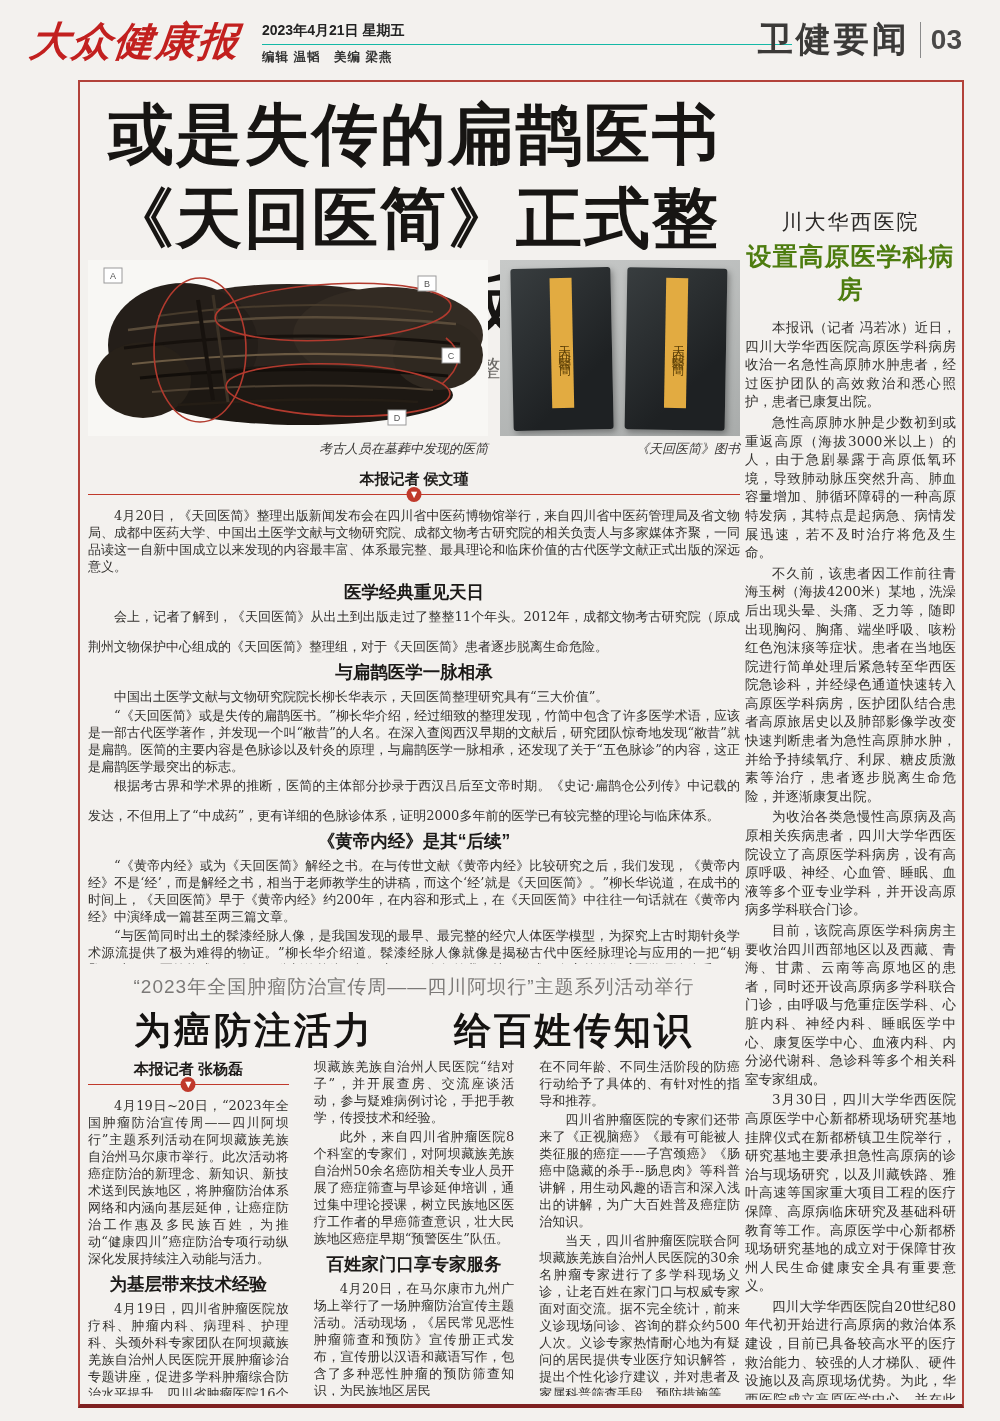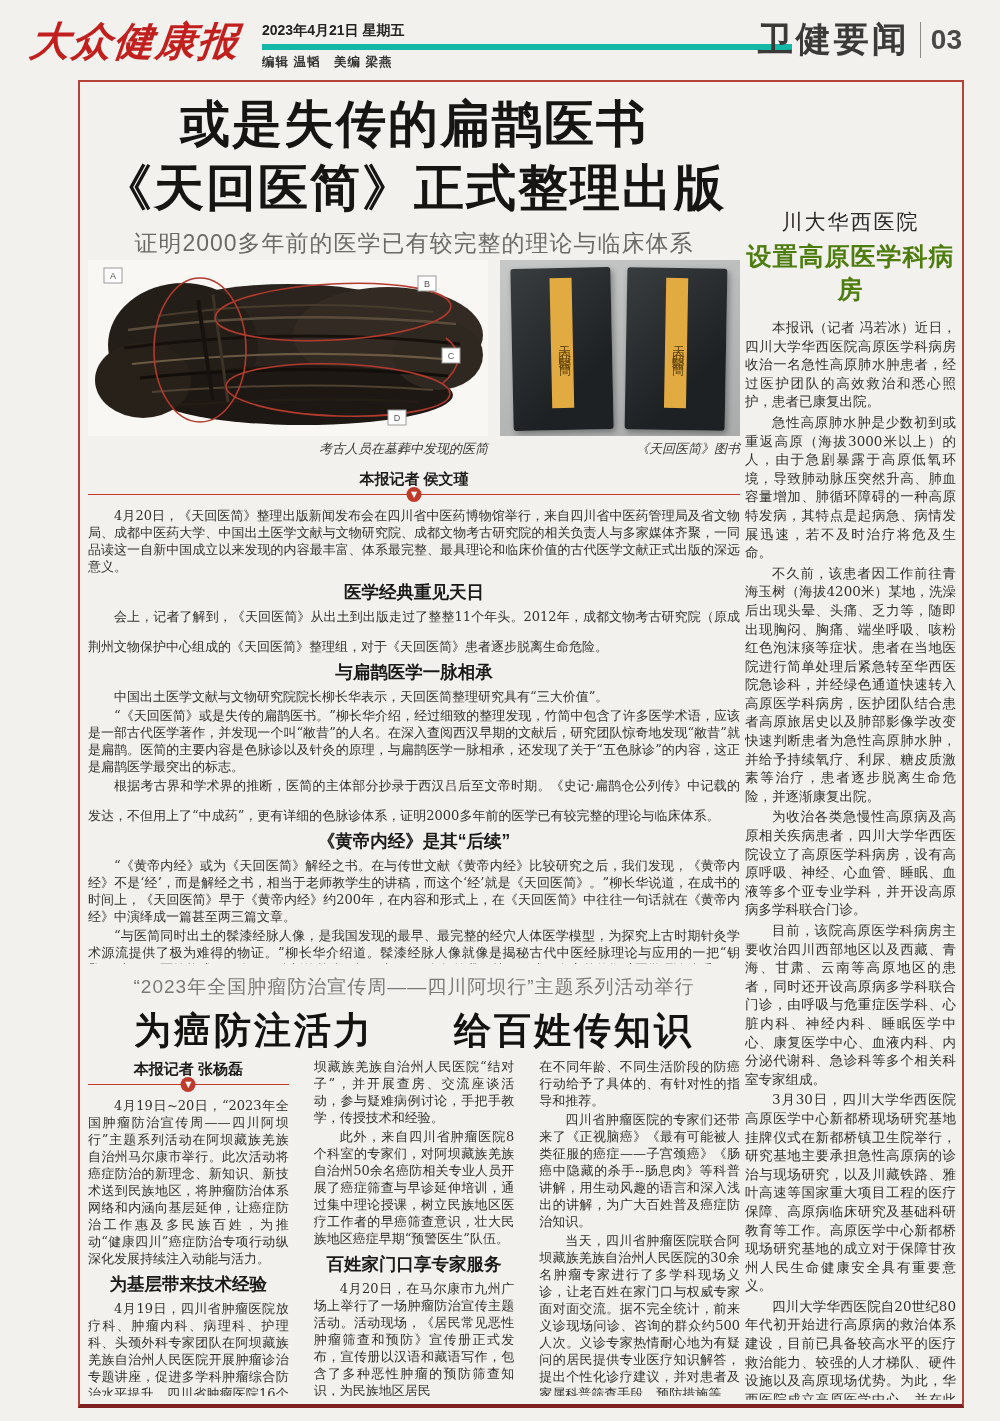--- a/index.html
+++ b/index.html
@@ -3,33 +3,33 @@
 <meta charset="utf-8">
 <style>
   html,body{margin:0;padding:0;}
   body{background:#e8e6e3;font-family:"DejaVu Serif","Liberation Serif",serif;}
   .page{position:relative;width:1000px;height:1421px;background:#f3f1ee;margin:0 auto;overflow:hidden;color:#2e2c2a;}
 
   
   .masthead{position:absolute;left:0;top:0;width:100%;height:78px;}
   .logo{position:absolute;left:30px;top:14px;font-size:40px;font-weight:bold;font-style:italic;color:#c2201f;letter-spacing:2px;transform:skewX(-6deg);font-family:"DejaVu Serif",serif;}
   .mast-center{position:absolute;left:262px;top:22px;width:530px;font-family:"Liberation Sans","DejaVu Sans",sans-serif;}
-  .mast-date{font-size:14px;font-weight:bold;color:#222;padding-bottom:4px;border-bottom:6px solid #14b8a6;}
+  .mast-date{font-size:14px;font-weight:bold;color:#222;padding-bottom:4px;border-bottom:1px solid #14b8a6;}
   .mast-editors{font-size:12.5px;font-weight:bold;color:#333;padding-top:4px;letter-spacing:1px;}
   .mast-right{position:absolute;right:38px;top:16px;display:flex;align-items:center;font-family:"Liberation Sans","DejaVu Sans",sans-serif;color:#3b3a38;}
   .section-title{font-size:35px;font-weight:bold;letter-spacing:3px;}
   .mast-divider{width:1px;height:36px;background:#8a8a8a;margin:0 10px;}
   .page-number{font-size:28px;font-weight:bold;color:#4a4948;}
 
   
   .frame{position:absolute;left:78px;top:80px;width:882px;height:1322px;border:2px solid #b2423a;border-bottom:4px solid #7e2020;background:transparent;}
 
   
   .main-left{position:absolute;left:8px;top:6px;width:652px;}
-  .headline{text-align:center;font-weight:bold;color:#171513;line-height:1.28;font-size:50px;letter-spacing:2px;margin:4px 0 0 0;}
+  .headline{text-align:center;font-weight:bold;color:#171513;line-height:1.28;font-size:66px;letter-spacing:2px;margin:4px 0 0 0;}
   .subtitle{text-align:center;font-family:"Liberation Sans","DejaVu Sans",sans-serif;color:#6c6a67;font-size:23px;letter-spacing:1px;margin-top:8px;}
 
   .photos{position:absolute;left:8px;top:178px;width:652px;height:200px;}
   .photo-slips{position:absolute;left:0;top:0;width:400px;height:176px;background:#f8f7f5;box-shadow:0 0 0 1px #e2e0dc inset;}
   .photo-books{position:absolute;left:412px;top:0;width:240px;height:176px;background:linear-gradient(160deg,#c7c9c8,#a9acab);overflow:hidden;}
   .book{position:absolute;top:8px;width:100px;height:162px;background:linear-gradient(135deg,#383d3f,#1e2123 70%);border-radius:3px;box-shadow:2px 3px 6px rgba(0,0,0,.35);}
   .book1{left:12px;transform:rotate(-1.2deg);}
   .book2{left:126px;transform:rotate(1deg);}
   .spine{position:absolute;left:50%;top:10px;transform:translateX(-50%);width:22px;height:130px;background:#e2ab41;color:#5f4208;writing-mode:vertical-rl;text-align:center;font-size:13px;letter-spacing:6px;padding-top:8px;box-sizing:border-box;font-family:"DejaVu Serif",serif;}
   .caption-row{position:absolute;left:8px;top:358px;width:652px;font-size:13px;font-style:italic;color:#3a3836;}

